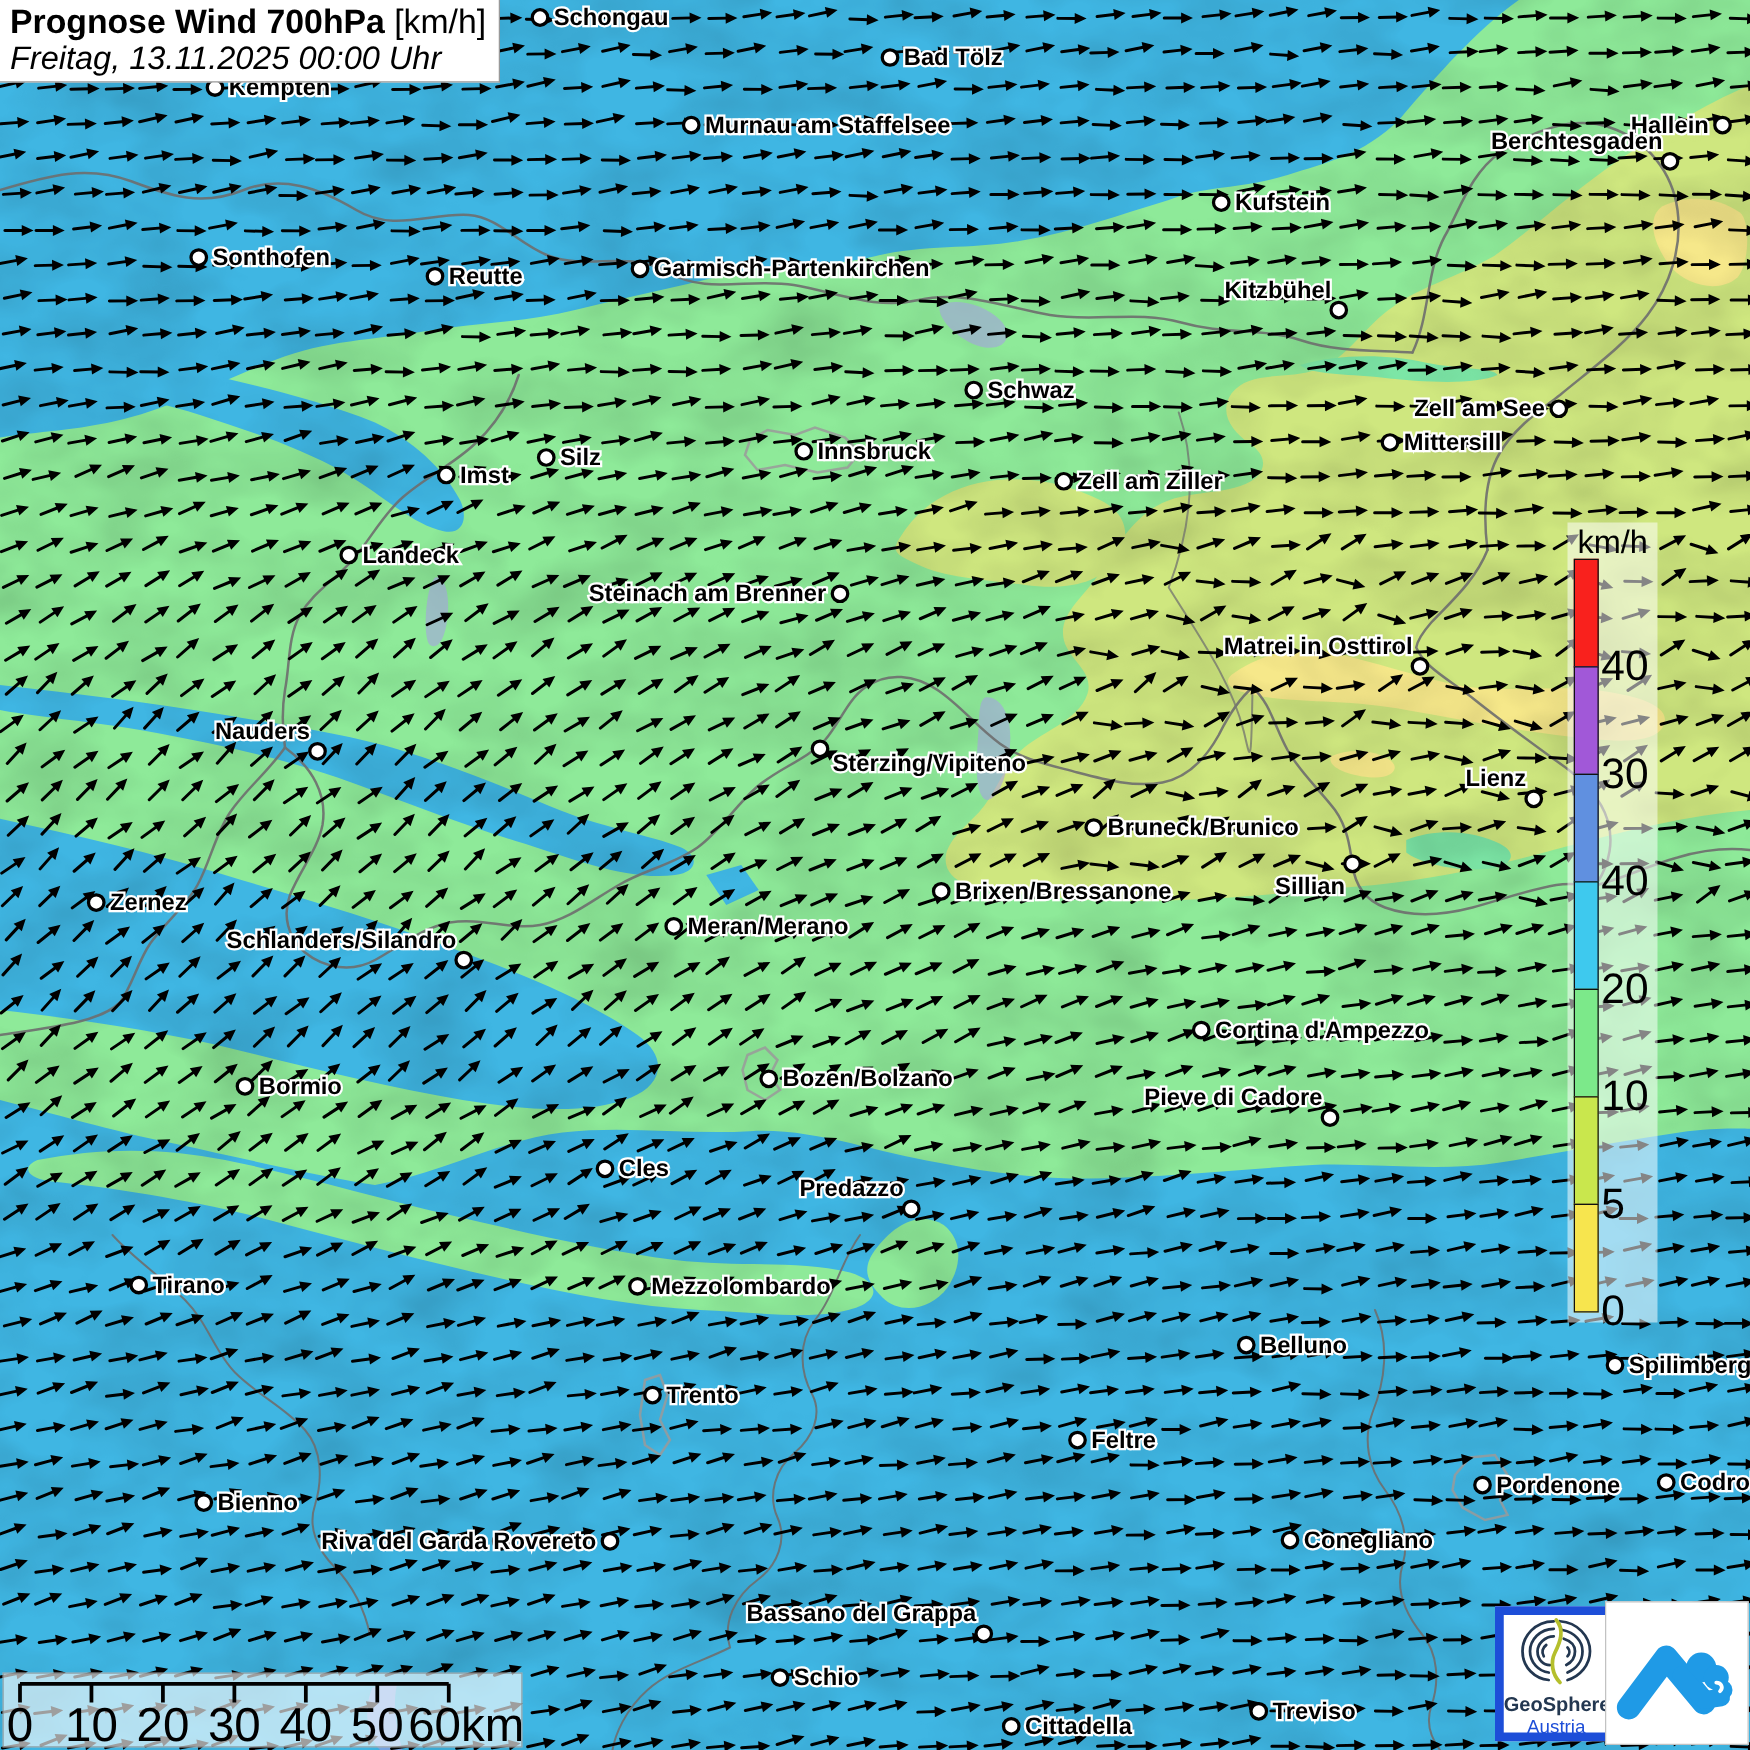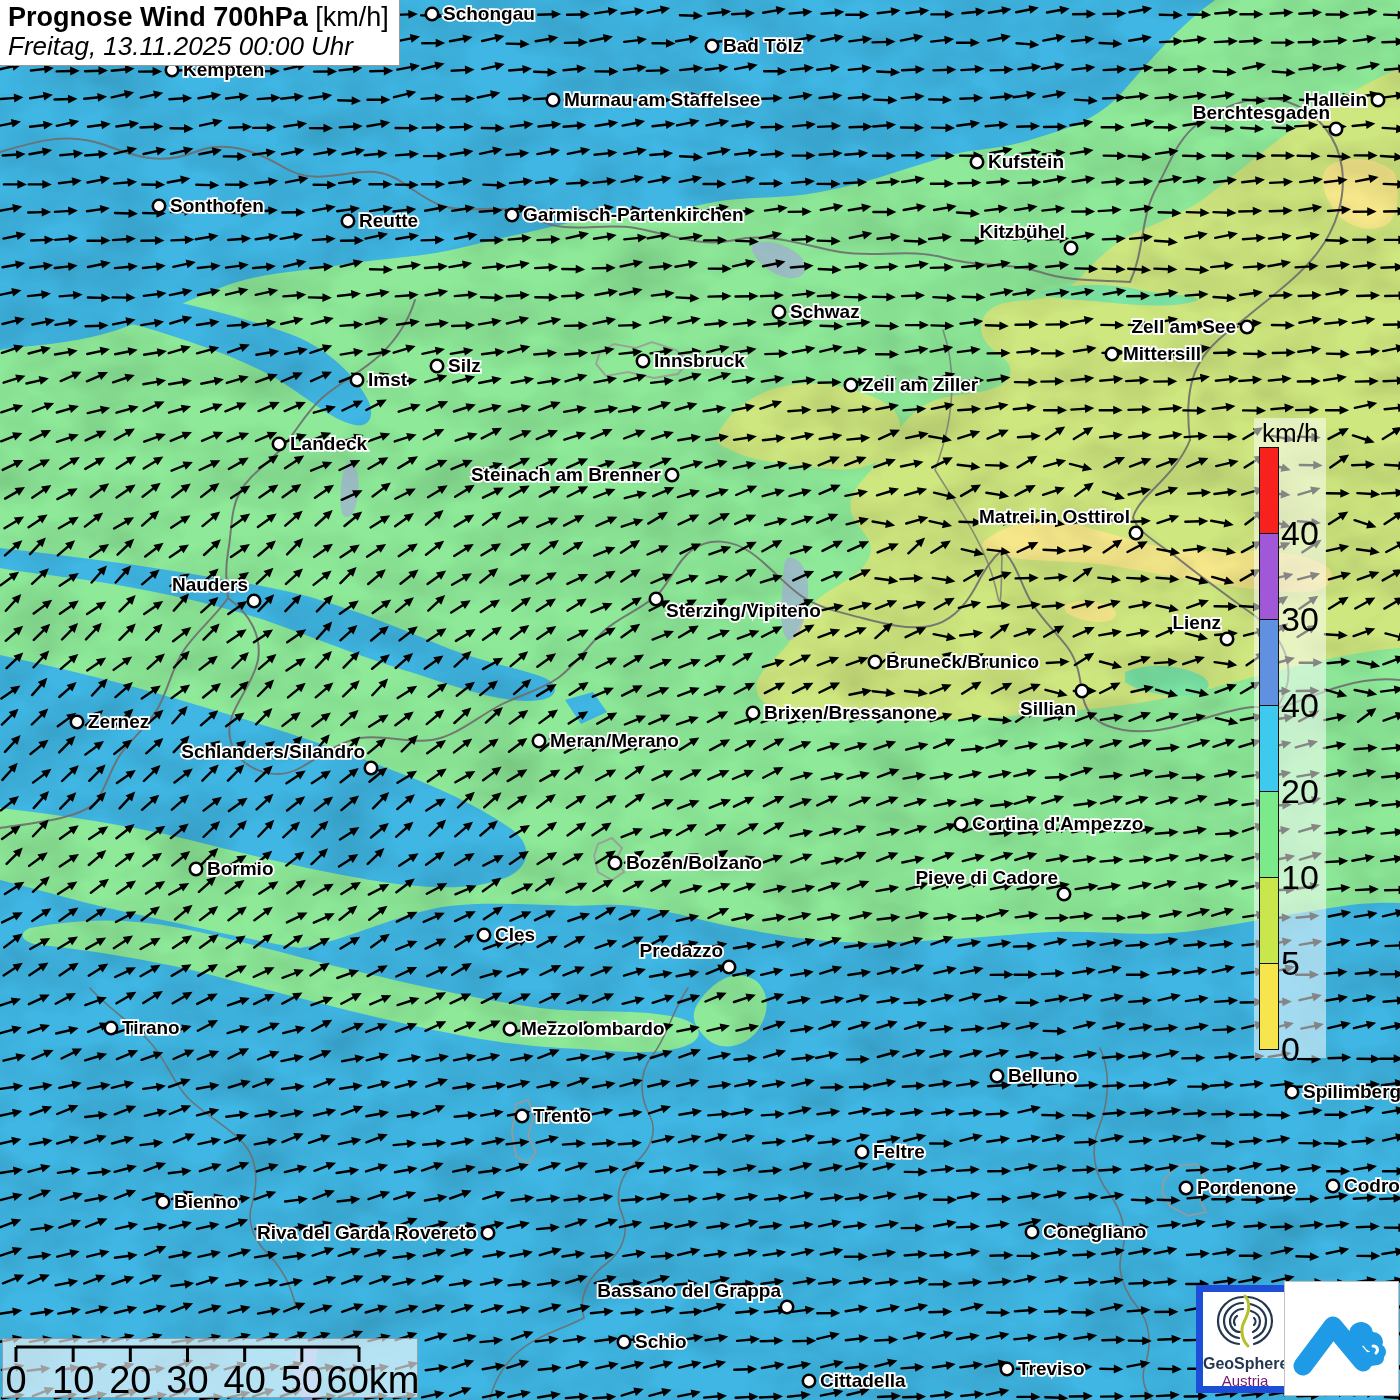--- a/index.html
+++ b/index.html
@@ -23,21 +23,21 @@
   #legend-bar{position:absolute;left:5px;top:29px;width:20px;}
   .legend-seg{position:absolute;left:0;width:20px;border:1px solid #111;box-sizing:border-box;}
   .legend-label{position:absolute;left:27px;font-size:34px;color:#000;line-height:1;}
 
   #scalebar{left:2px;top:1338px;width:416px;height:60px;background:rgba(255,255,255,0.62);
             border:1px solid rgba(110,110,110,0.55);}
 
   #geosphere-box{left:1196px;top:1285px;width:98px;height:108px;background:#ffffff;border:7px solid #1d4ed8;
                  text-align:center;}
   .geo-line1{font-weight:bold;font-size:16px;color:#233750;line-height:1.1;margin-top:1px;}
-  .geo-line2{font-size:15px;color:#701a75;line-height:1.1;}
+  .geo-line2{font-size:15px;color:#1d4ed8;line-height:1.1;}
   #partner-box{left:1284px;top:1281px;width:115px;height:115px;background:#ffffff;border:1px solid #c2c2c2;}
 </style>
 </head>
 <body>
 
 <div id="stage">
 
   <svg id="map-svg" width="1400" height="1400" viewBox="0 0 1400 1400">
     <defs>
       <filter id="terrain" x="0" y="0" width="100%" height="100%">

